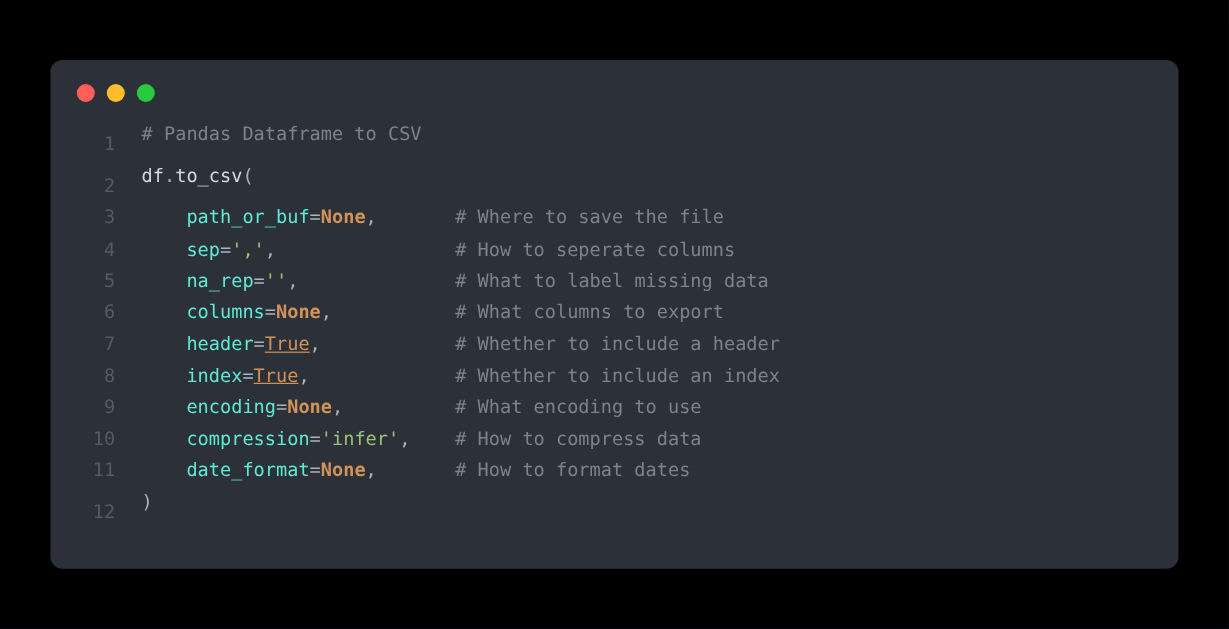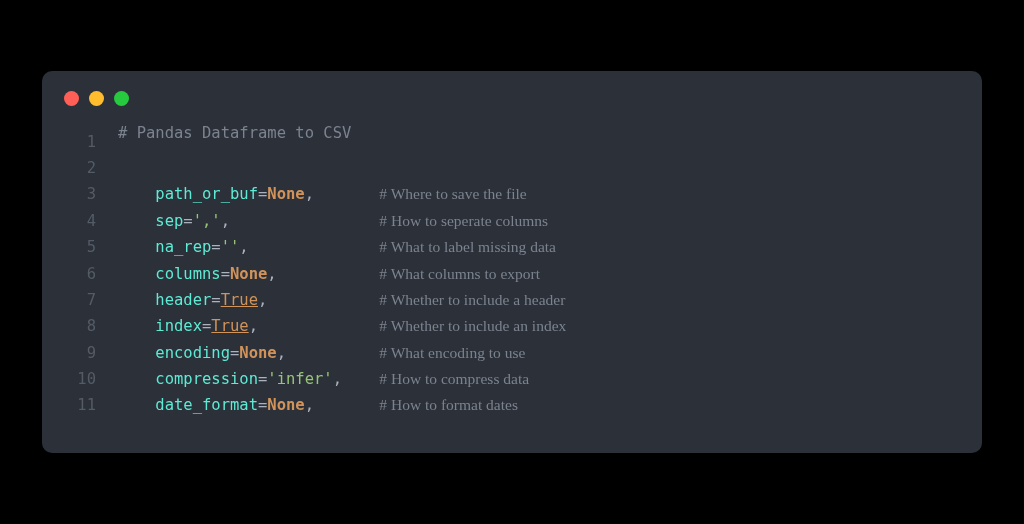--- a/index.html
+++ b/index.html
@@ -65,38 +65,38 @@
     .comment { color: #7c838e; }
     .ident { color: #d6d9de; }
     .param { color: #5eead4; }
     .value-none { color: #d1935a; font-weight: bold; }
     .value-bool { color: #d1935a; text-decoration: underline; }
     .string { color: #98c379; }
     .punct { color: #abb2bf; }
     .dot { color: #abb2bf; }
     .comment-col {
       margin-left: 0;
-      font-family: Liberation Serif, serif;
     }
   </style>
 </head>
 <body>
 
 <div class="window">
   <div class="titlebar">
     <div class="traffic-light tl-red"></div>
     <div class="traffic-light tl-yellow"></div>
     <div class="traffic-light tl-green"></div>
   </div>
   <div class="code-area" id="code-area">
   <div class="line"><span class="lineno">1</span><span class="line-content"><span class="code-part"></span><span class="code-part comment"># Pandas Dataframe to CSV</span></span></div>
-      <div class="line"><span class="lineno">2</span></div>
+      <div class="line"><span class="lineno">2</span><span class="line-content"><span class="code-part"></span><span class="code-part ident">df</span><span class="code-part dot">.</span><span class="code-part ident">to_csv</span><span class="code-part punct">(</span></span></div>
       <div class="line"><span class="lineno">3</span><span class="line-content"><span class="code-part">    </span><span class="code-part param">path_or_buf</span><span class="code-part punct">=</span><span class="code-part value-none">None</span><span class="code-part punct">,</span><span class="code-part">       </span><span class="code-part comment comment-col"># Where to save the file</span></span></div>
       <div class="line"><span class="lineno">4</span><span class="line-content"><span class="code-part">    </span><span class="code-part param">sep</span><span class="code-part punct">=</span><span class="code-part string">','</span><span class="code-part punct">,</span><span class="code-part">                </span><span class="code-part comment comment-col"># How to seperate columns</span></span></div>
       <div class="line"><span class="lineno">5</span><span class="line-content"><span class="code-part">    </span><span class="code-part param">na_rep</span><span class="code-part punct">=</span><span class="code-part string">''</span><span class="code-part punct">,</span><span class="code-part">              </span><span class="code-part comment comment-col"># What to label missing data</span></span></div>
       <div class="line"><span class="lineno">6</span><span class="line-content"><span class="code-part">    </span><span class="code-part param">columns</span><span class="code-part punct">=</span><span class="code-part value-none">None</span><span class="code-part punct">,</span><span class="code-part">           </span><span class="code-part comment comment-col"># What columns to export</span></span></div>
       <div class="line"><span class="lineno">7</span><span class="line-content"><span class="code-part">    </span><span class="code-part param">header</span><span class="code-part punct">=</span><span class="code-part value-bool">True</span><span class="code-part punct">,</span><span class="code-part">            </span><span class="code-part comment comment-col"># Whether to include a header</span></span></div>
       <div class="line"><span class="lineno">8</span><span class="line-content"><span class="code-part">    </span><span class="code-part param">index</span><span class="code-part punct">=</span><span class="code-part value-bool">True</span><span class="code-part punct">,</span><span class="code-part">             </span><span class="code-part comment comment-col"># Whether to include an index</span></span></div>
       <div class="line"><span class="lineno">9</span><span class="line-content"><span class="code-part">    </span><span class="code-part param">encoding</span><span class="code-part punct">=</span><span class="code-part value-none">None</span><span class="code-part punct">,</span><span class="code-part">          </span><span class="code-part comment comment-col"># What encoding to use</span></span></div>
       <div class="line"><span class="lineno">10</span><span class="line-content"><span class="code-part">    </span><span class="code-part param">compression</span><span class="code-part punct">=</span><span class="code-part string">'infer'</span><span class="code-part punct">,</span><span class="code-part">    </span><span class="code-part comment comment-col"># How to compress data</span></span></div>
       <div class="line"><span class="lineno">11</span><span class="line-content"><span class="code-part">    </span><span class="code-part param">date_format</span><span class="code-part punct">=</span><span class="code-part value-none">None</span><span class="code-part punct">,</span><span class="code-part">       </span><span class="code-part comment comment-col"># How to format dates</span></span></div>
+      <div class="line"><span class="lineno">12</span><span class="line-content"><span class="code-part"></span><span class="code-part punct">)</span></span></div>
     </div>
 </div>
 
 </body></html>

